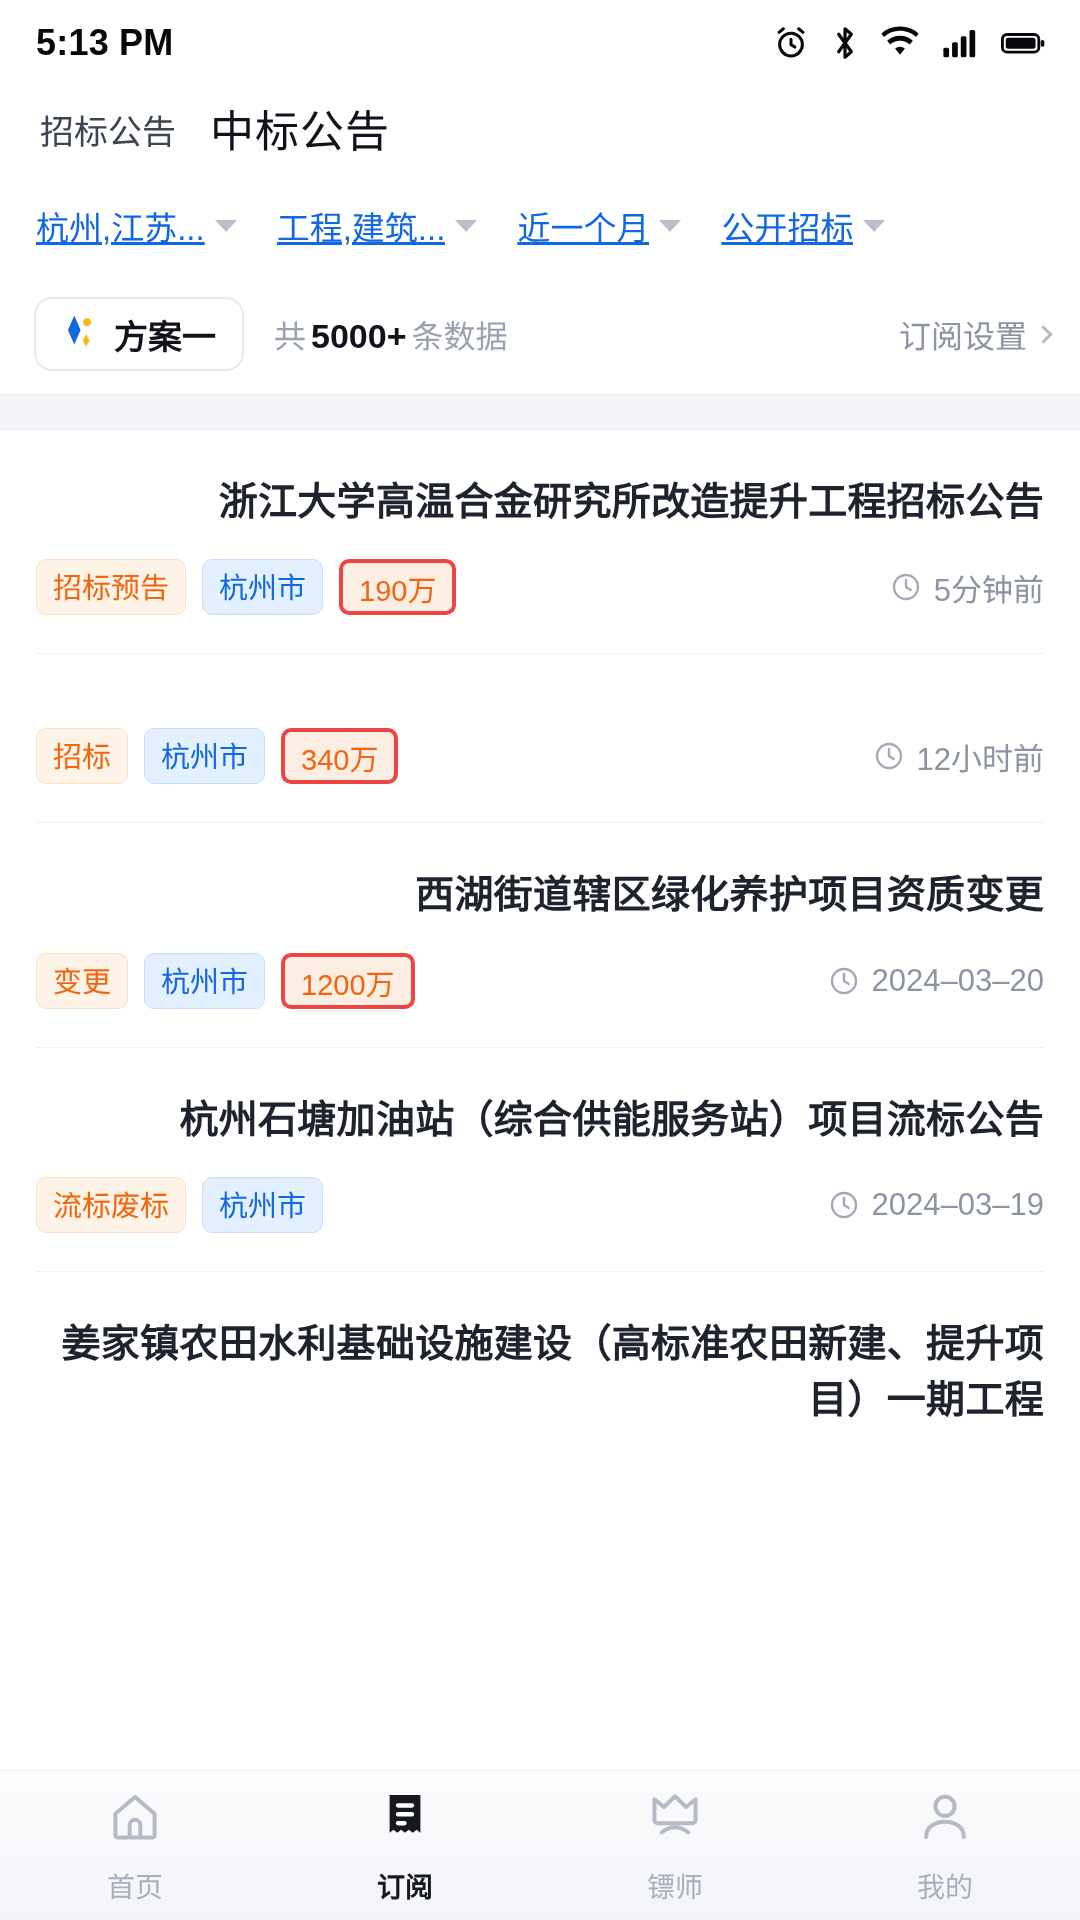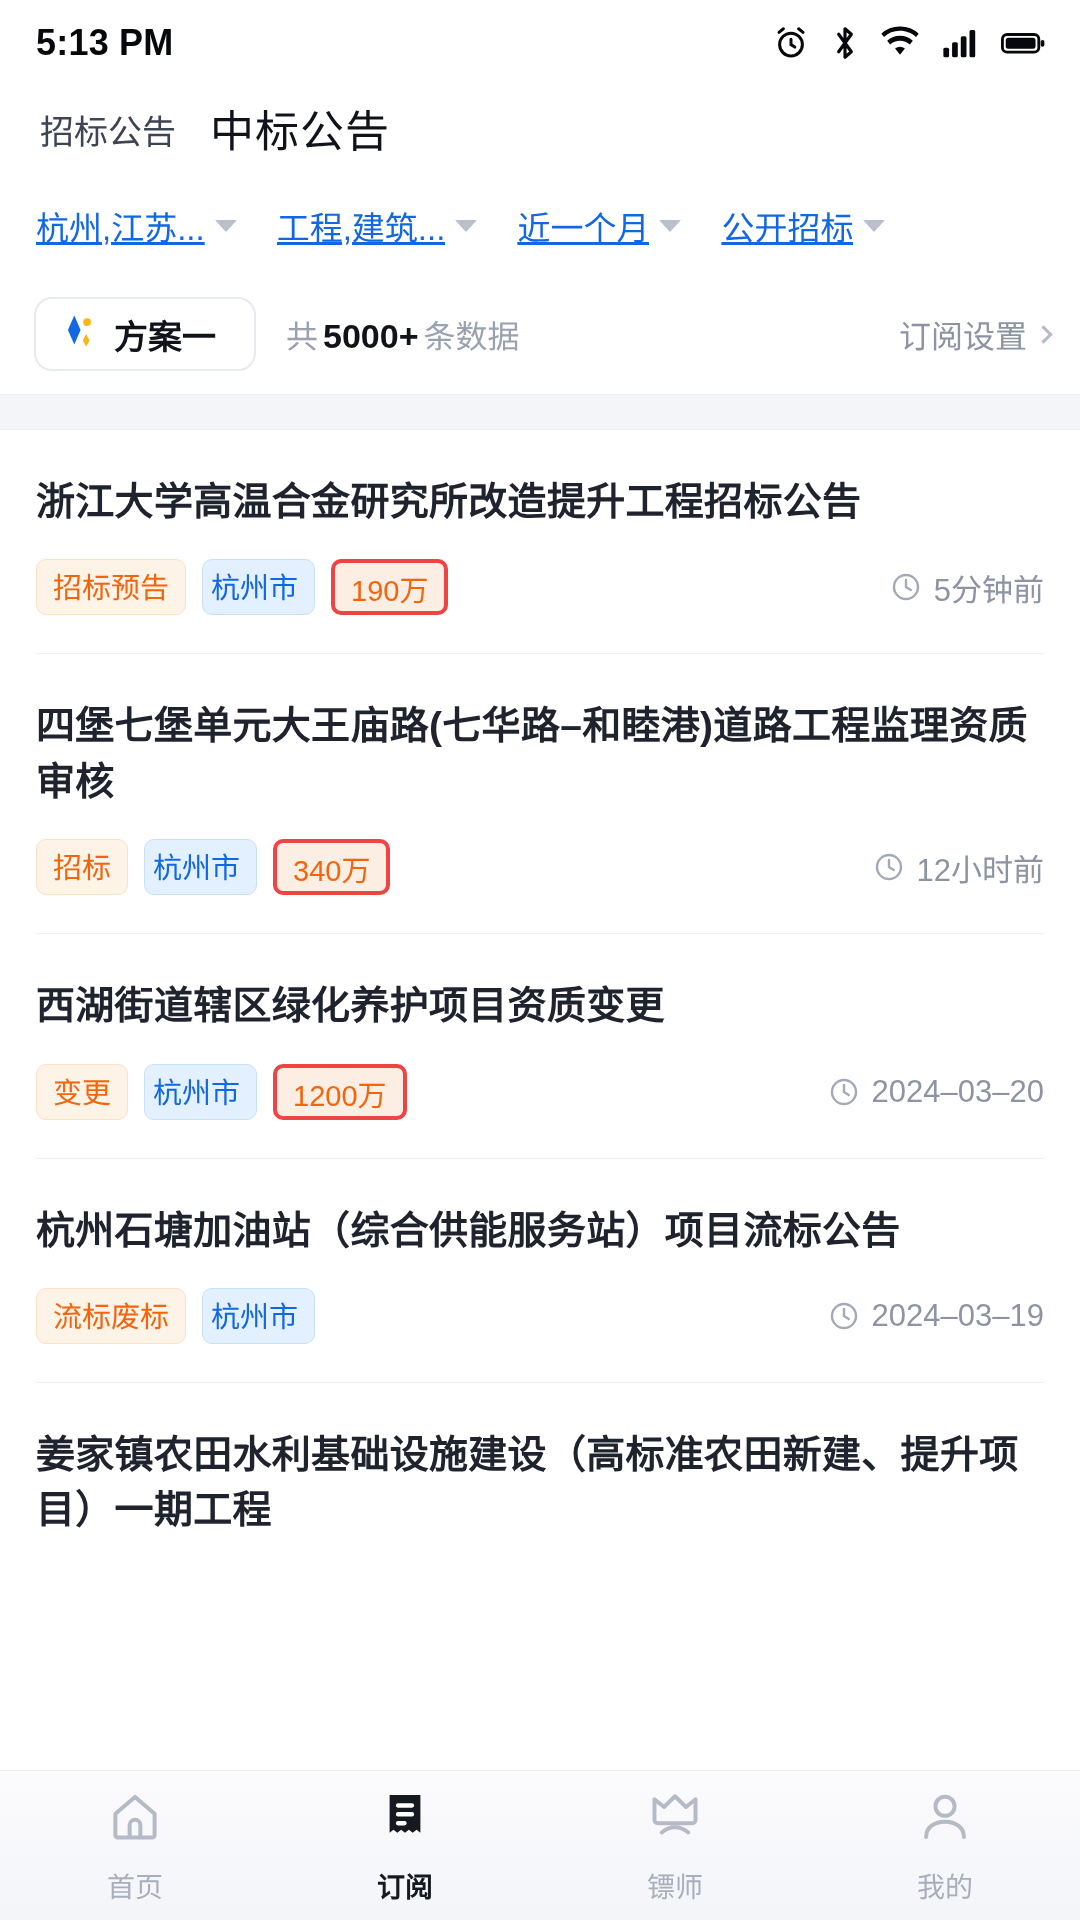--- a/index.html
+++ b/index.html
@@ -2,21 +2,21 @@
 <html lang="zh-CN"><head>
 <meta charset="utf-8">
 <title>订阅 - 中标公告</title>
 <style>
   * { margin:0; padding:0; box-sizing:border-box; -webkit-font-smoothing:antialiased; }
   html, body {
     width:1080px; height:1920px;
     font-family:"Liberation Sans","DejaVu Sans",sans-serif;
     background:#ffffff; overflow:hidden;
   }
-  .phone { position:relative; width:1080px; height:1920px; background:#fff; display:flex; flex-direction:column; }
+  .phone { position:relative; width:1080px; height:1920px; background:#fff; display:flex; flex-direction:column;text-align:right; }
 
   
   .statusbar {
     height:86px; flex:0 0 86px;
     display:flex; align-items:center; justify-content:space-between;
     padding:0 34px 0 36px;
   }
   .status-time { font-size:36px; font-weight:700; color:#06080c; letter-spacing:.2px; }
   .status-icons { display:flex; align-items:center; gap:20px; }
   .status-icons svg { display:block; }
@@ -46,21 +46,21 @@
   .caret { width:0; height:0; border-left:11px solid transparent; border-right:11px solid transparent;
            border-top:12px solid #b9c0cc; flex:0 0 auto; }
 
   
   .subbar {
     flex:0 0 120px; display:flex; align-items:center;
     padding:0 30px 0 34px;
   }
   .plan-pill {
     display:flex; align-items:center; gap:14px;
-    height:74px; padding:0 38px 0 22px;
+    height:74px; padding:0 26px 0 22px;
     border:2px solid #e7eaef; border-radius:18px; background:#fff;
   }
   .plan-pill .plan-label { font-size:34px; font-weight:700; color:#10131a; }
   .count { margin-left:30px; font-size:32px; color:#9aa2b1; display:flex; align-items:baseline; gap:5px; }
   .count .num { color:#10131a; font-weight:700; font-size:34px; }
   .subset {
     margin-left:auto; display:flex; align-items:center; gap:10px;
     font-size:32px; color:#8c94a3;
   }
   .chev { width:13px; height:13px; border-right:3px solid #b4bbc7; border-top:3px solid #b4bbc7;
@@ -76,21 +76,21 @@
   .item-title {
     font-size:39px; font-weight:700; color:#1e232e; line-height:1.42; letter-spacing:.3px;
   }
   .item-meta { display:flex; align-items:center; margin-top:30px; }
   .tags { display:flex; align-items:center; gap:16px; }
   .tag {
     height:56px; line-height:56px; padding:0 16px; border-radius:10px;
     font-size:29px; white-space:nowrap;
   }
   .tag.orange { background:#fef3e7; border:1px solid #fbe0c4; color:#f2650d; }
-  .tag.blue   { background:#e3f0ff; border:1px solid #c6e0fb; color:#1268e3;padding-left:8px; }
+  .tag.blue   { background:#e3f0ff; border:1px solid #c6e0fb; color:#1268e3; }
   .tag.amount { background:#fdeee4; border:4px solid #ef4444; color:#f2650d; }
   .time {
     margin-left:auto; display:flex; align-items:center; gap:12px;
     font-size:31px; color:#8c94a3; white-space:nowrap;
   }
   .time svg { display:block; }
 
   
   .tabbar {
     position:absolute; left:0; right:0; bottom:0; height:150px;
@@ -219,21 +219,20 @@
               <circle cx="12" cy="12" r="9"></circle>
                 <path d="M12 6.8V12l3.6 2.2"></path>
             </svg>
           </span>
           <span>5分钟前</span>
         </div>
       </div>
     </div>
 
     <div class="item">
-      <div class="item-title">四堡七堡单元大王庙路(七华路–和睦港)道路工程监理资质审核</div>
       <div class="item-meta">
         <div class="tags">
           <span class="tag orange">招标</span>
           <span class="tag blue">杭州市</span>
           <span class="tag amount">340万</span>
         </div>
         <div class="time">
           <span>
             <svg width="32" height="32" viewBox="0 0 24 24" fill="none" stroke="#a3aab7" stroke-width="1.8" stroke-linecap="round">
               <circle cx="12" cy="12" r="9"></circle>

